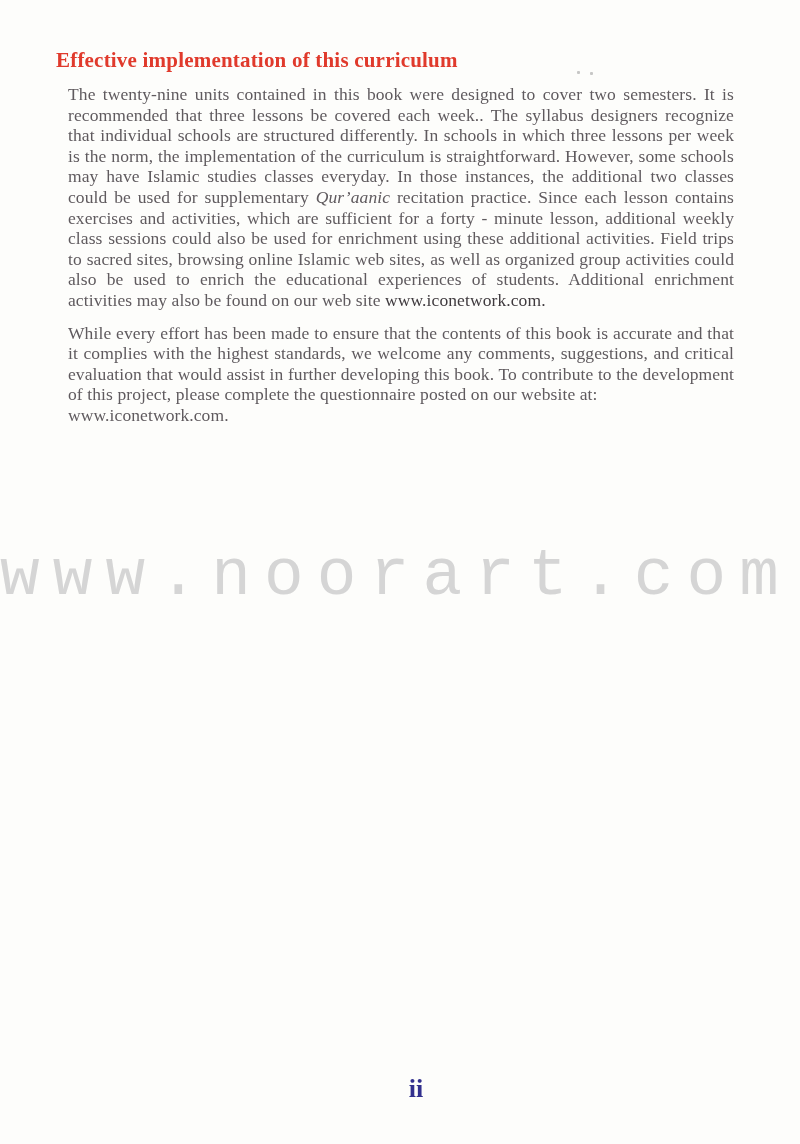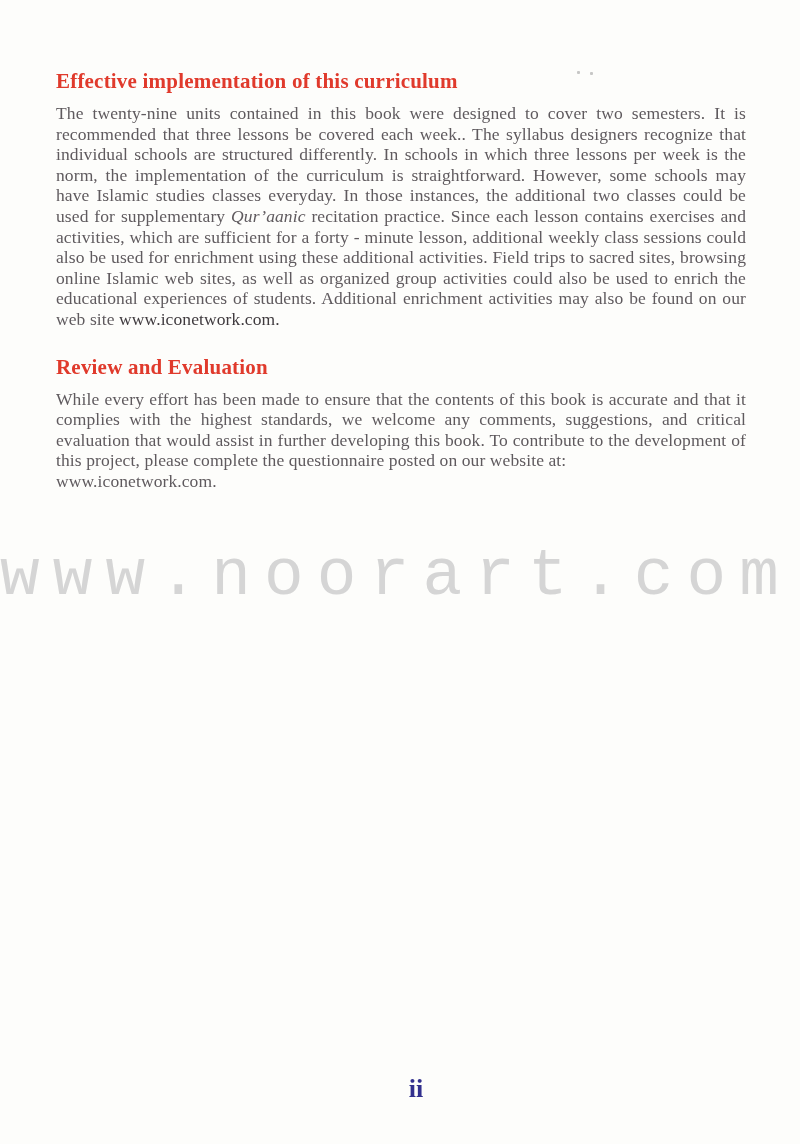--- a/index.html
+++ b/index.html
@@ -9,38 +9,38 @@
   .page {
     position: relative;
     width: 800px;
     height: 1144px;
     background: var(--color-page_background, #fdfdfb);
     overflow: hidden;
     font-family: "Liberation Serif", serif;
   }
   .content {
     position: absolute;
-    top: 69px;
+    top: 48px;
     left: 56px;
     width: 690px;
   }
   .section-heading {
     margin: 0 0 10px 0;
     font-family: "Liberation Serif", serif;
     font-weight: bold;
     font-size: 21px;
     line-height: 24px;
     color: var(--color-heading, #e03a2c);
     letter-spacing: 0.2px;
   }
   .section-heading.second {
     margin-top: 25px;
   }
   .body-para {
-    margin: 0;
+    margin: 12px;
     font-size: 17.5px;
     line-height: 20.6px;
     color: var(--color-body_text, #5f5a5e);
     text-align: justify;
     letter-spacing: 0.1px;
   }
   .seg-normal { }
   .seg-italic {
     font-style: italic;
   }
@@ -99,21 +99,20 @@
 
   <span class="speck s1"></span>
   <span class="speck s2"></span>
 
   <div class="content">
 
     <h2 class="section-heading">Effective implementation of this curriculum</h2>
 
     <p class="body-para"><span class="seg-normal">The twenty-nine units contained in this book were designed to cover two semesters. It is recommended that three lessons be covered each week.. The syllabus designers recognize that individual schools are structured differently. In schools in which three lessons per week is the norm, the implementation of the curriculum is straightforward. However, some schools may have Islamic studies classes everyday. In those instances, the additional two classes could be used for supplementary </span><span class="seg-italic">Qur’aanic</span><span class="seg-normal"> recitation practice. Since each lesson contains exercises and activities, which are sufficient for a forty - minute lesson, additional weekly class sessions could also be used for enrichment using these additional activities. Field trips to sacred sites, browsing online Islamic web sites, as well as organized group activities could also be used to enrich the educational experiences of students. Additional enrichment activities may also be found on our web site </span><span class="seg-emphasis">www.iconetwork.com.</span></p>
 
-    <h2 class="section-heading second">Review and Evaluation</h2>
 
     <p class="body-para"><span class="seg-normal">While every effort has been made to ensure that the contents of this book is accurate and that it complies with the highest standards, we welcome any comments, suggestions, and critical evaluation that would assist in further developing this book. To contribute to the development of this project, please complete the questionnaire posted on our website at:</span><br><span class="seg-normal">www.iconetwork.com.</span></p>
 
 
   </div>
 
   <div class="watermark">www.noorart.com</div>
 
   <div class="page-number">ii</div>
 

